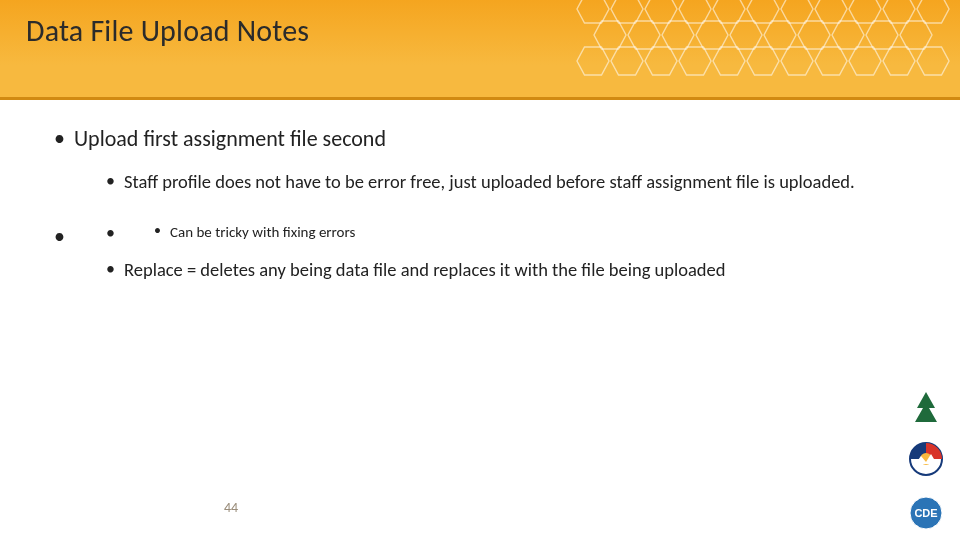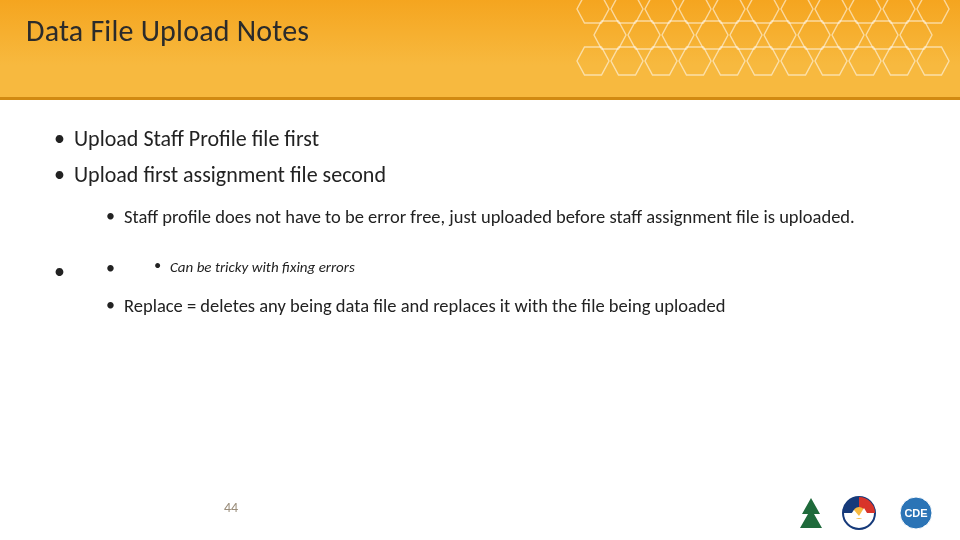--- a/index.html
+++ b/index.html
@@ -33,31 +33,31 @@
   ul { list-style: none; }
   li { position: relative; }
 
   .lvl1 > li { padding-left: 24px; margin: 6px 0 6px 0; font-size: 22px; line-height: 1.35; }
   .lvl1 > li::before { content: "•"; position: absolute; left: 4px; top: 0; font-size: 22px; color: #222; }
 
   .lvl2 { margin-top: 4px; }
   .lvl2 > li { padding-left: 22px; margin: 16px 0 4px 28px; font-size: 18.5px; line-height: 1.3; }
   .lvl2 > li::before { content: "•"; position: absolute; left: 4px; top: 0; font-size: 18px; color: #222; }
 
-  .lvl3 { margin-top: 2px; font-style: italic; }
+  .lvl3 { margin-top: 2px; }
   .lvl3 > li { padding-left: 20px; margin: 3px 0 3px 26px; font-size: 15px; line-height: 1.35; }
   .lvl3 > li::before { content: "•"; position: absolute; left: 4px; top: 0; font-size: 14px; color: #222; }
 
   .gap-top { margin-top: 28px !important; }
 
   
   .page-number { position: absolute; left: 224px; bottom: 24px; color: #9a8d7b; font-size: 14px; }
 
   
-  .logos { position: absolute; right: 24px; bottom: 10px; display: flex; align-items: center; gap: 20px; }
+  .logos { position: absolute; right: 14px; bottom: 10px; display: flex; align-items: center; gap: 20px; flex-direction: column; }
   .tree-logo svg, .co-logo svg, .cde-badge svg { display: block; }
 </style>
 </head>
 <body>
 
 <div class="slide">
 
   <div class="header-band">
     <div class="title">Data File Upload Notes</div>
     <div class="hex-pattern">
@@ -222,21 +222,20 @@
       <div class="hex" style="left:340px; top:52px;">
           <svg viewBox="0 0 34 30">
             <path d="M8.5 1 L25.5 1 L33 15 L25.5 29 L8.5 29 L1 15 Z"></path>
           </svg>
         </div>
     </div>
   </div>
 
   <div class="content">
     <ul class="lvl1">
-      <li><span>Upload Staff Profile file first</span></li>
       <li><span>Upload first assignment file second</span>
         <ul class="lvl2">
           <li><span>Staff profile does not have to be error free, just uploaded before staff assignment file is uploaded.</span></li>
         </ul>
       </li>
       <li class="gap-top">
         <ul class="lvl2">
           <li>
             <ul class="lvl3">
               <li><span>Can be tricky with fixing errors</span></li>

